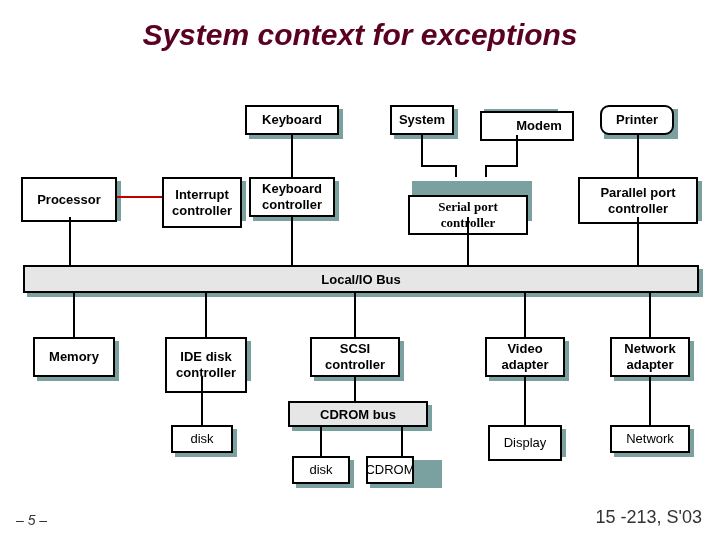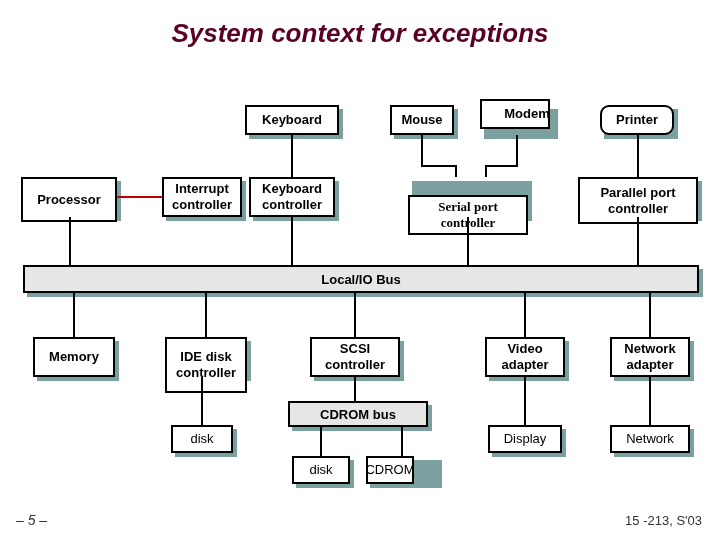--- a/index.html
+++ b/index.html
@@ -7,21 +7,21 @@
     width: 720px; height: 540px;
     background: #fff;
     font-family: Arial, Helvetica, sans-serif;
     position: relative;
     overflow: hidden;
   }
   .title {
     position: absolute;
     top: 18px; left: 0; width: 100%;
     text-align: center;
-    font-size: 26px;
+    font-size: 30px;
     font-style: italic;
     font-weight: bold;
     color: #5a0022;
   }
   .box {
     position: absolute;
     background: #fff;
     border: 2px solid #000;
     display: flex;
     align-items: center;
@@ -51,45 +51,45 @@
   .vline { width: 2px; }
   .redline { position: absolute; background: #c00000; height: 2px; }
   .pagenum {
     position: absolute;
     left: 16px; bottom: 12px;
     font-size: 14px; font-style: italic; color: #333;
   }
   .course {
     position: absolute;
     right: 18px; bottom: 12px;
-    font-size: 13px; color: #333;
+    font-size: 18px; color: #333;
   }
 </style>
 </head>
 <body>
 
 <div class="title">System context for exceptions</div>
 
 <div class="shadow" style="left:249px;top:109px;width:94px;height:30px;"></div>
 <div class="box" style="left:245px;top:105px;width:94px;height:30px;">Keyboard</div>
 
 <div class="shadow" style="left:394px;top:109px;width:64px;height:30px;"></div>
-<div class="box" style="left:390px;top:105px;width:64px;height:30px;">Mouse</div>
+<div class="box" style="left:390px;top:105px;width:64px;height:30px;">System</div>
 
 <div class="shadow" style="left:484px;top:109px;width:74px;height:30px;"></div>
-<div class="box" style="left:480px;top:99px;width:70px;height:30px;padding-left:28px;">Modem</div>
+<div class="box" style="left:480px;top:111px;width:94px;height:30px;padding-left:28px;">Modem</div>
 
 <div class="shadow" style="left:604px;top:109px;width:74px;height:30px;"></div>
 <div class="box" style="left:600px;top:105px;width:74px;height:30px;border-radius:9px;">Printer</div>
 
 <div class="shadow" style="left:25px;top:181px;width:96px;height:40px;"></div>
 <div class="box" style="left:21px;top:177px;width:96px;height:45px;">Processor</div>
 
 <div class="shadow" style="left:166px;top:181px;width:80px;height:40px;"></div>
-<div class="box" style="left:162px;top:177px;width:80px;height:40px;white-space:pre-line;">Interrupt
+<div class="box" style="left:162px;top:177px;width:80px;height:51px;white-space:pre-line;">Interrupt
 controller</div>
 
 <div class="shadow" style="left:253px;top:181px;width:86px;height:40px;"></div>
 <div class="box" style="left:249px;top:177px;width:86px;height:40px;white-space:pre-line;">Keyboard
 controller</div>
 
 <div class="shadow" style="left:412px;top:181px;width:120px;height:40px;"></div>
 <div class="box" style="left:408px;top:195px;width:120px;height:40px;white-space:pre-line;font-family:Liberation Serif, serif;">Serial port
 controller</div>
 
@@ -149,21 +149,21 @@
 <div class="shadow" style="left:175px;top:429px;width:62px;height:28px;"></div>
 <div class="box" style="left:171px;top:425px;width:62px;height:28px;font-weight:normal;">disk</div>
 
 <div class="shadow" style="left:296px;top:460px;width:58px;height:28px;"></div>
 <div class="box" style="left:292px;top:456px;width:58px;height:28px;font-weight:normal;">disk</div>
 
 <div class="shadow" style="left:370px;top:460px;width:72px;height:28px;"></div>
 <div class="box" style="left:366px;top:456px;width:48px;height:28px;font-weight:normal;">CDROM</div>
 
 <div class="shadow" style="left:492px;top:429px;width:74px;height:28px;"></div>
-<div class="box" style="left:488px;top:425px;width:74px;height:28px;font-weight:normal;">Display</div>
+<div class="box" style="left:488px;top:425px;width:74px;height:36px;font-weight:normal;">Display</div>
 
 <div class="shadow" style="left:614px;top:429px;width:80px;height:28px;"></div>
 <div class="box" style="left:610px;top:425px;width:80px;height:28px;font-weight:normal;">Network</div>
 
 <div class="line vline" style="left:201px;top:377px;height:48px;"></div>
 <div class="line vline" style="left:320px;top:427px;height:29px;"></div>
 <div class="line vline" style="left:401px;top:427px;height:29px;"></div>
 <div class="line vline" style="left:524px;top:377px;height:48px;"></div>
 <div class="line vline" style="left:649px;top:377px;height:48px;"></div>
 

